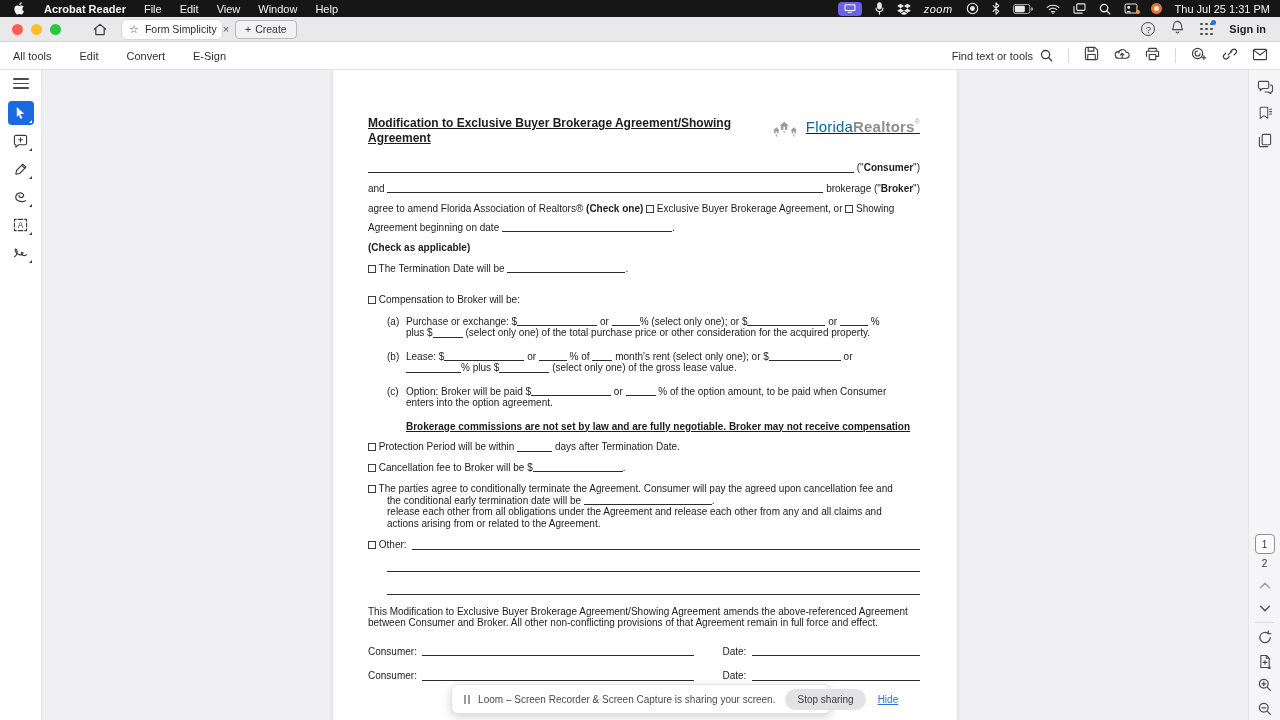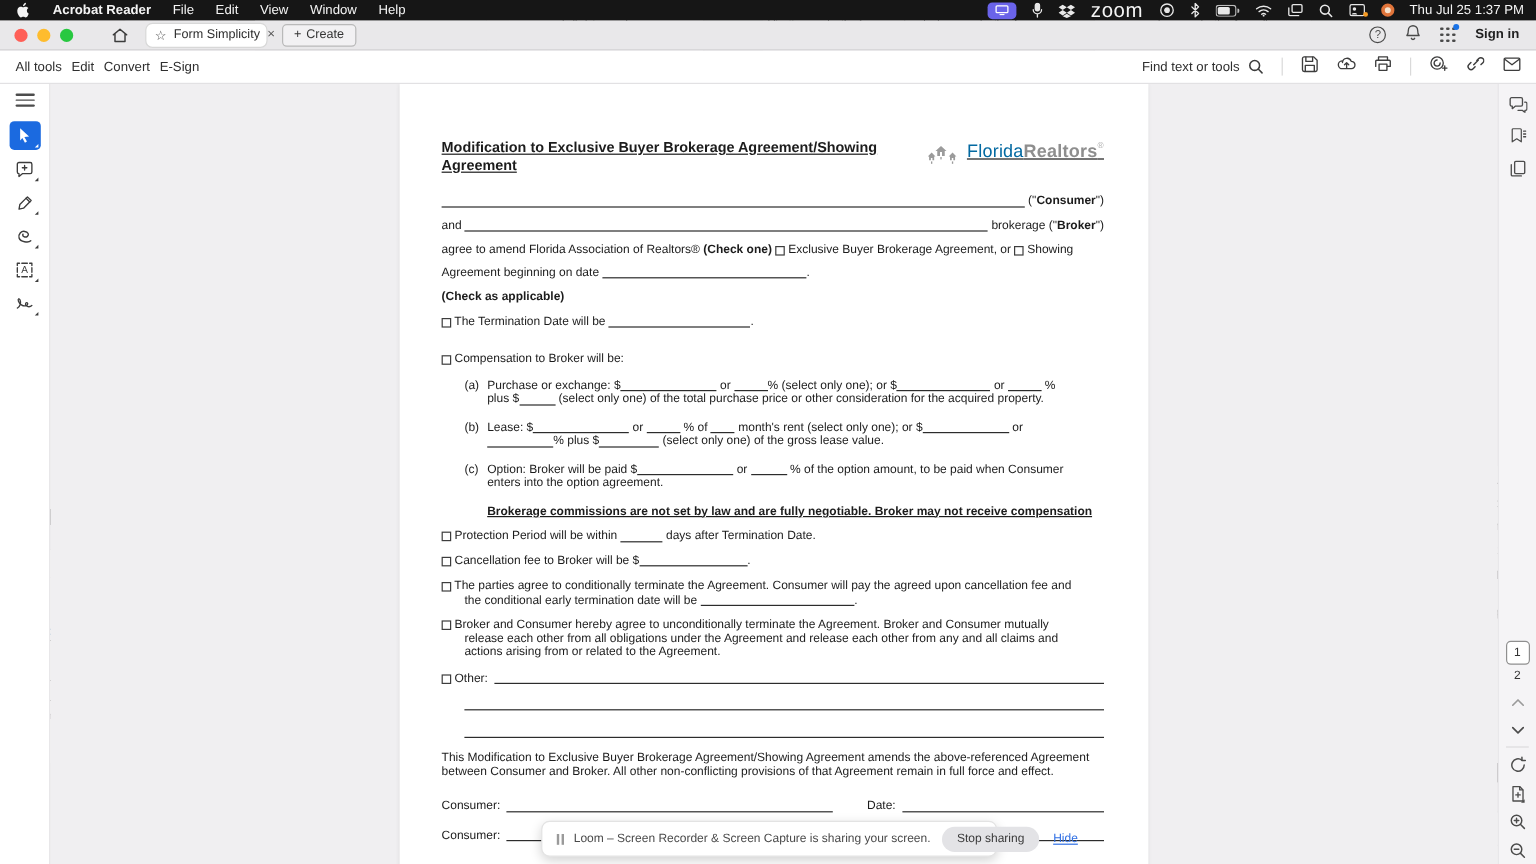--- a/index.html
+++ b/index.html
@@ -7,21 +7,21 @@
     font-family:"Liberation Sans", sans-serif; -webkit-font-smoothing:antialiased; }
 
   
   .menubar { position:fixed; top:0; left:0; width:1280px; height:17px; background:#161616;
     display:flex; align-items:center; color:#f4f4f4; font-size:11px; z-index:50; }
   .mb-left { display:flex; align-items:center; gap:18px; padding-left:14px; }
   .mb-left .appname { font-weight:bold; }
   .mb-right { margin-left:auto; display:flex; align-items:center; gap:13px; padding-right:10px; }
   .mb-right svg { display:block; }
   .share-pill { background:#6a63ea; border-radius:4px; width:24px; height:14px; display:flex; align-items:center; justify-content:center; }
-  .zoom-word { font-size:17px; letter-spacing:.5px; }
+  .zoom-word { font-size:11px; letter-spacing:.5px;font-style:italic; }
   .rec-dot { width:11px; height:11px; border-radius:50%; border:3px solid #e0743a; background:#f6e4cf; }
   .mb-time { font-size:11px; }
 
   
   .tabbar { position:fixed; top:17px; left:0; width:1280px; height:25px; background:#e9e8ea;
     border-bottom:1px solid #d4d3d5; display:flex; align-items:center; z-index:40; }
   .lights { display:flex; gap:8px; padding:0 14px 0 12px; }
   .light { width:11px; height:11px; border-radius:50%; }
   .home-btn { margin:0 14px 0 18px; color:#3c3c3c; display:flex; }
   .tab { background:#fff; border:1px solid #d8d8d8; border-radius:6px; height:21px; width:102px;
@@ -34,21 +34,21 @@
   .qmark { width:14px; height:14px; border:1.2px solid #4a4a4a; border-radius:50%; font-size:9.5px;
     display:flex; align-items:center; justify-content:center; color:#4a4a4a; }
   .waffle { position:relative; width:13px; height:13px; display:grid; grid-template-columns:repeat(3,1fr); gap:2px; }
   .waffle i { width:2.4px; height:2.4px; background:#4a4a4a; border-radius:50%; }
   .waffle .badge { position:absolute; top:-3px; right:-3px; width:5px; height:5px; border-radius:50%; background:#1a73e8; }
   .signin { font-weight:bold; font-size:11px; color:#1f1f1f; }
 
   
   .toolbar { position:fixed; top:42px; left:0; width:1280px; height:28px; background:#ffffff;
     border-bottom:1px solid #e2e1e3; display:flex; align-items:center; z-index:30; }
-  .tool-menu { display:flex; gap:8px; padding-left:13px; font-size:11px; color:#2f2f2f; }
+  .tool-menu { display:flex; gap:28px; padding-left:13px; font-size:11px; color:#2f2f2f; }
   .tool-right { margin-left:auto; display:flex; align-items:center; gap:15px; padding-right:12px; color:#3d3d3d; }
   .find { display:flex; align-items:center; gap:7px; font-size:11px; color:#2f2f2f; }
   .vsep { width:1px; height:15px; background:#d9d9d9; }
 
   
   .left-rail { position:fixed; top:70px; left:0; width:42px; height:650px; background:#fff;
     border-right:1px solid #e3e2e4; display:flex; flex-direction:column; align-items:center; z-index:20; }
   .hamburger { margin:8px 0 12px 0; width:16px; display:flex; flex-direction:column; gap:3px; }
   .hamburger i { height:1.6px; background:#4c4c4c; border-radius:1px; }
   .ltool { position:relative; width:26px; height:24px; margin-bottom:4px; display:flex; align-items:center;
@@ -179,21 +179,21 @@
     </span>
     <span style="position:relative;">
       <svg width="14" height="11" viewBox="0 0 15 12" fill="none" stroke="#e8e8e8" stroke-width="1.1">
           <rect x="1" y="1" width="13" height="10" rx="1.5"></rect>
           <circle cx="5" cy="5" r="1.6" fill="#e8e8e8" stroke="none"></circle>
           <path d="M2.5 10c.5-1.8 4.5-1.8 5 0" fill="#e8e8e8" stroke="none"></path>
         </svg>
       <i style="position:absolute;right:-2px;bottom:0;width:4px;height:4px;border-radius:50%;background:#f59a23;"></i>
     </span>
     <span class="rec-dot"></span>
-    <span class="mb-time">Thu Jul 25 1:37 PM</span>
+    <span class="mb-time">Thu Jul 25 1:31 PM</span>
   </div>
 </div>
 
 <div class="tabbar">
   <div class="lights">
     <span class="light" style="background:#ff5f57"></span>
     <span class="light" style="background:#febc2e"></span>
     <span class="light" style="background:#28c840"></span>
   </div>
   <span class="home-btn">
@@ -424,21 +424,20 @@
         <div class="row ind2" style="margin-top: 0px;"><span class="t">plus $</span><span class="blank" style="width: 30px;"></span><span class="t"> (select only one) of the total purchase price or other consideration for the acquired property.</span></div>
         <div class="row ind1" style="margin-top: 12px;"><span class="t lbl" style="width: 19px;">(b)</span><span class="t">Lease: $</span><span class="blank" style="width: 80px;"></span><span class="t"> or </span><span class="blank" style="width: 28px;"></span><span class="t"> % of </span><span class="blank" style="width: 20px;"></span><span class="t"> month's rent (select only one); or $</span><span class="blank" style="width: 72px;"></span><span class="t"> or</span></div>
         <div class="row ind2" style="margin-top: 0px;"><span class="blank" style="width: 55px;"></span><span class="t">% plus $</span><span class="blank" style="width: 50px;"></span><span class="t"> (select only one) of the gross lease value.</span></div>
         <div class="row ind1" style="margin-top: 12px;"><span class="t lbl" style="width: 19px;">(c)</span><span class="t">Option: Broker will be paid $</span><span class="blank" style="width: 80px;"></span><span class="t"> or </span><span class="blank" style="width: 30px;"></span><span class="t"> % of the option amount, to be paid when Consumer</span></div>
         <div class="row ind2" style="margin-top: 0px;"><span class="t">enters into the option agreement.</span></div>
         <div class="row ind2" style="margin-top: 12px;"><span class="t b u">Brokerage commissions are not set by law and are fully negotiable. Broker may not receive compensation</span></div>
         <div class="row" style="margin-top: 9px;"><span class="cbx"></span><span class="t"> Protection Period will be within </span><span class="blank" style="width: 35px;"></span><span class="t"> days after Termination Date.</span></div>
         <div class="row" style="margin-top: 9px;"><span class="cbx"></span><span class="t"> Cancellation fee to Broker will be $</span><span class="blank" style="width: 90px;"></span><span class="t">.</span></div>
         <div class="row" style="margin-top: 10px;"><span class="cbx"></span><span class="t"> The parties agree to conditionally terminate the Agreement. Consumer will pay the agreed upon cancellation fee and</span></div>
         <div class="row ind1" style="margin-top: 0px;"><span class="t">the conditional early termination date will be </span><span class="blank" style="width: 128px;"></span><span class="t">.</span></div>
-        <div class="row" style="margin-top: 9px;"><span class="cbx"></span><span class="t"> Broker and Consumer hereby agree to unconditionally terminate the Agreement. Broker and Consumer mutually</span></div>
         <div class="row ind1" style="margin-top: 0px;"><span class="t">release each other from all obligations under the Agreement and release each other from any and all claims and</span></div>
         <div class="row ind1" style="margin-top: 0px; align-items: center;"><span class="t">actions arising from or related to the Agreement.</span></div>
         <div class="row" style="margin-top: 10px;"><span class="cbx"></span><span class="t"> Other:  </span><span class="blank fill"></span></div>
         <div class="row ind1" style="margin-top: 12px;"><span class="blank fill"></span></div>
         <div class="row ind1" style="margin-top: 13px;"><span class="blank fill"></span></div>
         <div class="row" style="margin-top: 10px;"><span class="t">This Modification to Exclusive Buyer Brokerage Agreement/Showing Agreement amends the above-referenced Agreement</span></div>
         <div class="row" style="margin-top: 0px;"><span class="t">between Consumer and Broker. All other non-conflicting provisions of that Agreement remain in full force and effect.</span></div>
         <div class="row" style="margin-top: 17px;"><span class="t">Consumer:  </span><span class="blank" style="width: 272px;"></span><span class="gap" style="width: 28px;"></span><span class="t">Date:  </span><span class="blank fill"></span></div>
         <div class="row" style="margin-top: 13px;"><span class="t">Consumer:  </span><span class="blank" style="width: 272px;"></span><span class="gap" style="width: 28px;"></span><span class="t">Date:  </span><span class="blank fill"></span></div>
       </div>

